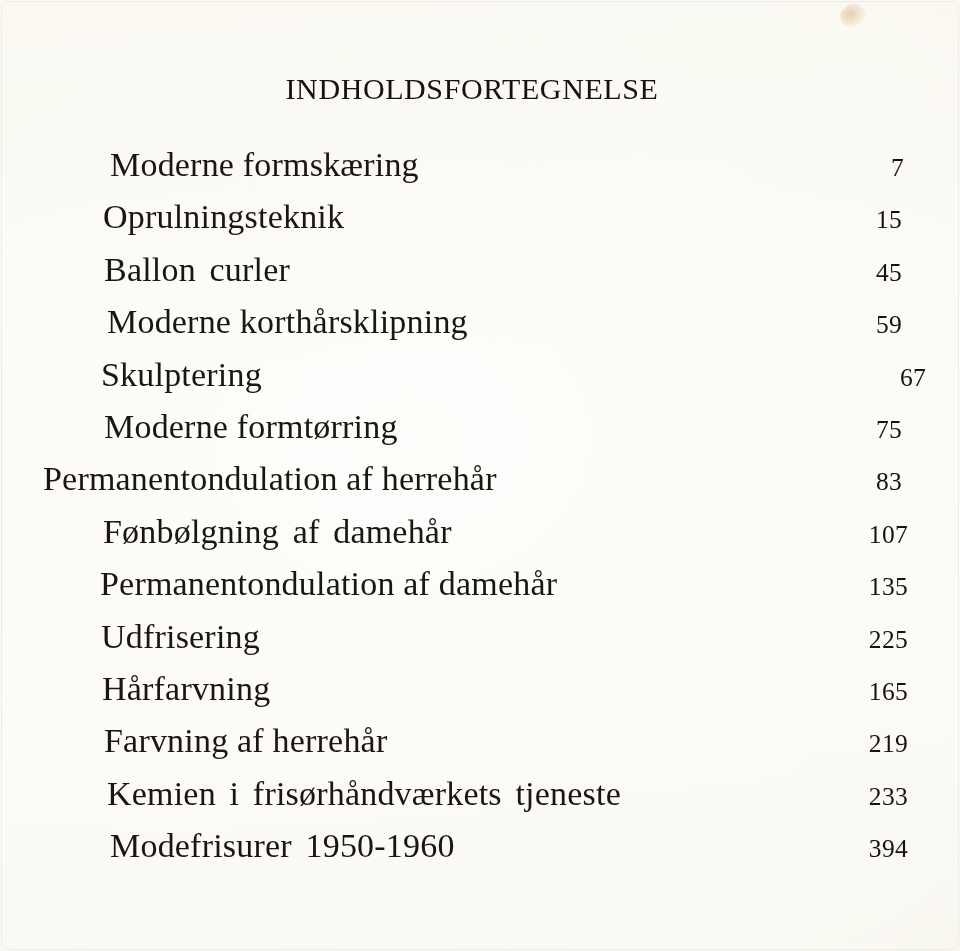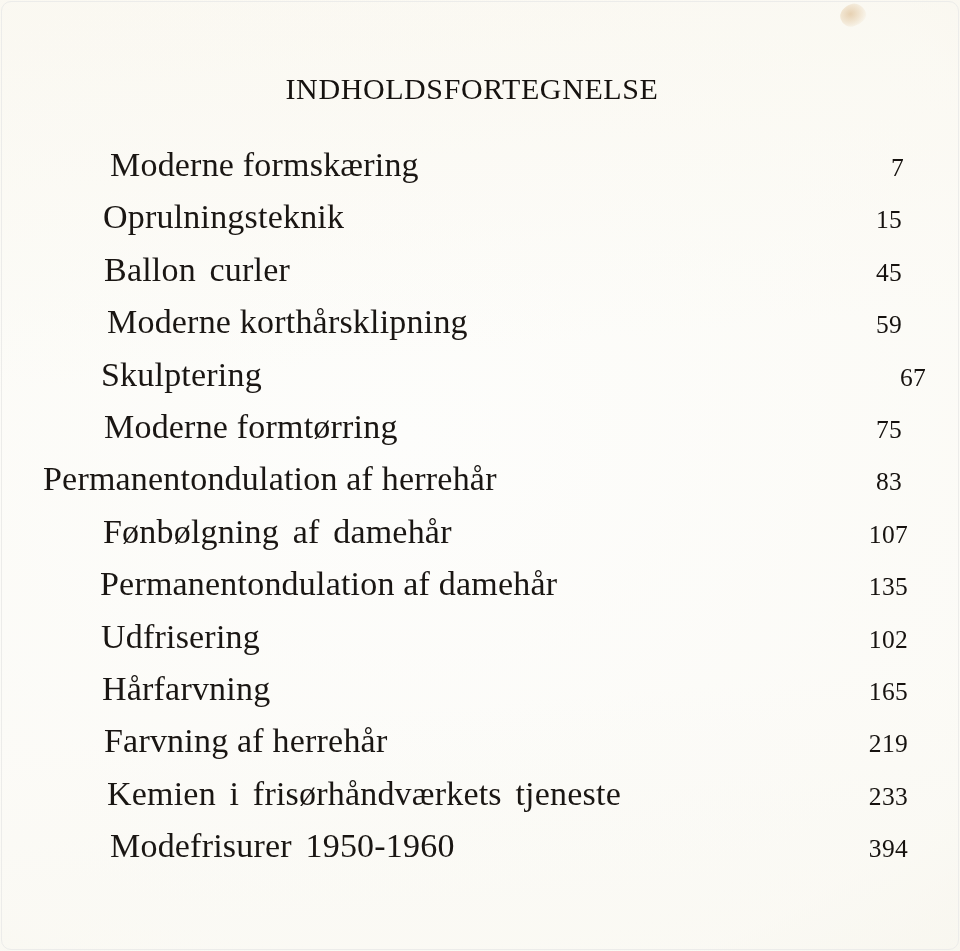--- a/index.html
+++ b/index.html
@@ -198,21 +198,21 @@
           <span class="toc-page">107</span>
         </div>
         <div class="toc-row" data-row="8">
           <span class="toc-entry-label">Permanentondulation af damehår</span>
           <span class="toc-leader"></span>
           <span class="toc-page">135</span>
         </div>
         <div class="toc-row" data-row="9">
           <span class="toc-entry-label">Udfrisering</span>
           <span class="toc-leader"></span>
-          <span class="toc-page">102</span>
+          <span class="toc-page">225</span>
         </div>
         <div class="toc-row" data-row="10">
           <span class="toc-entry-label">Hårfarvning</span>
           <span class="toc-leader"></span>
           <span class="toc-page">165</span>
         </div>
         <div class="toc-row" data-row="11">
           <span class="toc-entry-label">Farvning af herrehår</span>
           <span class="toc-leader"></span>
           <span class="toc-page">219</span>

